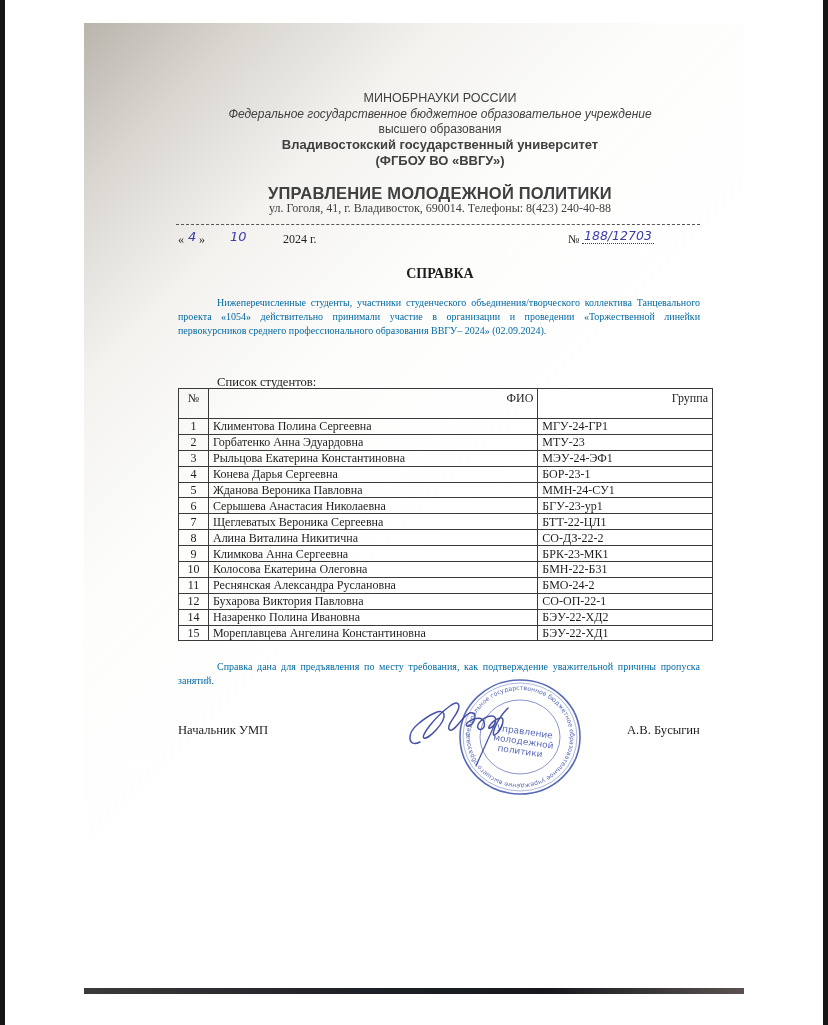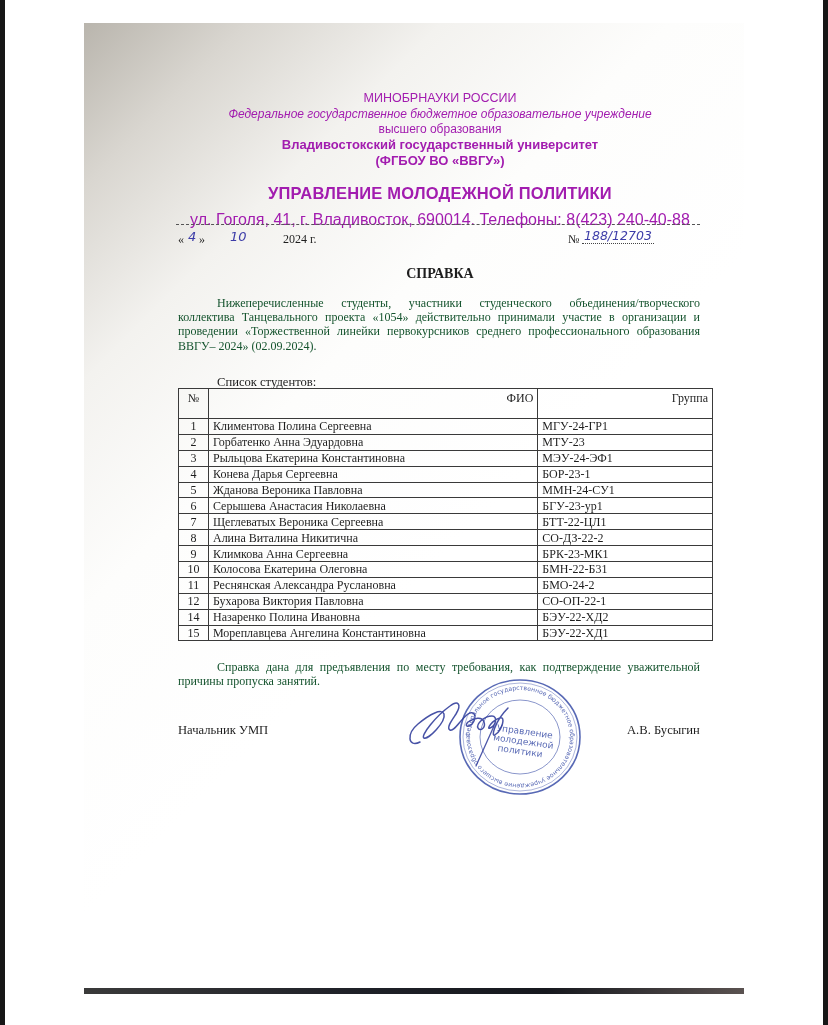--- a/index.html
+++ b/index.html
@@ -11,45 +11,45 @@
 
   .page {
     position: absolute; left: 84px; top: 23px; width: 660px; height: 970px;
     background: linear-gradient(135deg, #b9b5ad 0%, #d9d6d0 10%, #f3f2ef 22%, #fdfdfc 36%, #ffffff 55%);
   }
   .bottom-edge {
     position: absolute; left: 84px; top: 988px; width: 660px; height: 6px;
     background: linear-gradient(90deg, #3a3a3a 0%, #1f2128 40%, #16181e 70%, #5a5250 100%);
   }
 
-  .hdr { position: absolute; left: 170px; width: 540px; text-align: center; font-family: "Liberation Sans", sans-serif; color: #a21caf; }
+  .hdr { position: absolute; left: 170px; width: 540px; text-align: center; font-family: "Liberation Sans", sans-serif; color: #404040; }
   .hdr-ministry { top: 91px; font-size: 12.5px; }
   .hdr-fed { top: 107px; font-size: 12px; font-style: italic; }
   .hdr-higher { top: 122px; font-size: 12px; }
   .hdr-univ { top: 137px; font-size: 13px; font-weight: bold; }
   .hdr-abbr { top: 153px; font-size: 13px; font-weight: bold; }
   .hdr-dept { top: 184px; font-size: 16.5px; font-weight: bold; letter-spacing: 0.2px; }
-  .hdr-address { top: 211px; font-size: 16px; font-family: Liberation Sans, sans-serif; }
+  .hdr-address { top: 201px; font-size: 12px; font-family: Liberation Serif, serif; }
 
   .dash-line { position: absolute; left: 176px; top: 224px; width: 524px; border-top: 1px dashed #555; }
 
   .date-row { position: absolute; top: 232px; font-size: 12px; }
   .date-quote { left: 178px; }
   .hand { font-family: "DejaVu Sans", sans-serif; font-style: italic; color: #3c3ca8; font-size: 13px; }
   .date-day { position: absolute; left: 188px; top: 229px; }
   .date-month { position: absolute; left: 230px; top: 229px; }
   .date-year { left: 283px; }
   .num-label { left: 568px; }
   .num-value { position: absolute; left: 582px; top: 228px; border-bottom: 1px dotted #444; padding: 0 2px; font-size: 12.5px; }
 
   .title { position: absolute; left: 170px; top: 266px; width: 540px; text-align: center; font-weight: bold; font-size: 14px; }
 
   .para {
-    position: absolute; left: 178px; width: 522px; font-size: 12px; line-height: 14.2px;
-    text-align: justify; text-indent: 39px; color: #14532d;
+    position: absolute; left: 178px; width: 522px; font-size: 10px; line-height: 14.2px;
+    text-align: justify; text-indent: 39px; color: #0369a1;
   }
   .para-1 { top: 296px; }
   .list-label { position: absolute; left: 217px; top: 375px; font-size: 12.6px; }
 
   table.students {
     position: absolute; left: 178px; top: 388px; width: 535px;
     border-collapse: collapse; font-size: 12px; color: #1e1e1e;
   }
   table.students td, table.students th { border: 1px solid #3a3a3a; padding: 0 4px; font-weight: normal; }
   table.students th { height: 30px; vertical-align: top; padding-top: 2px; text-align: right; }

